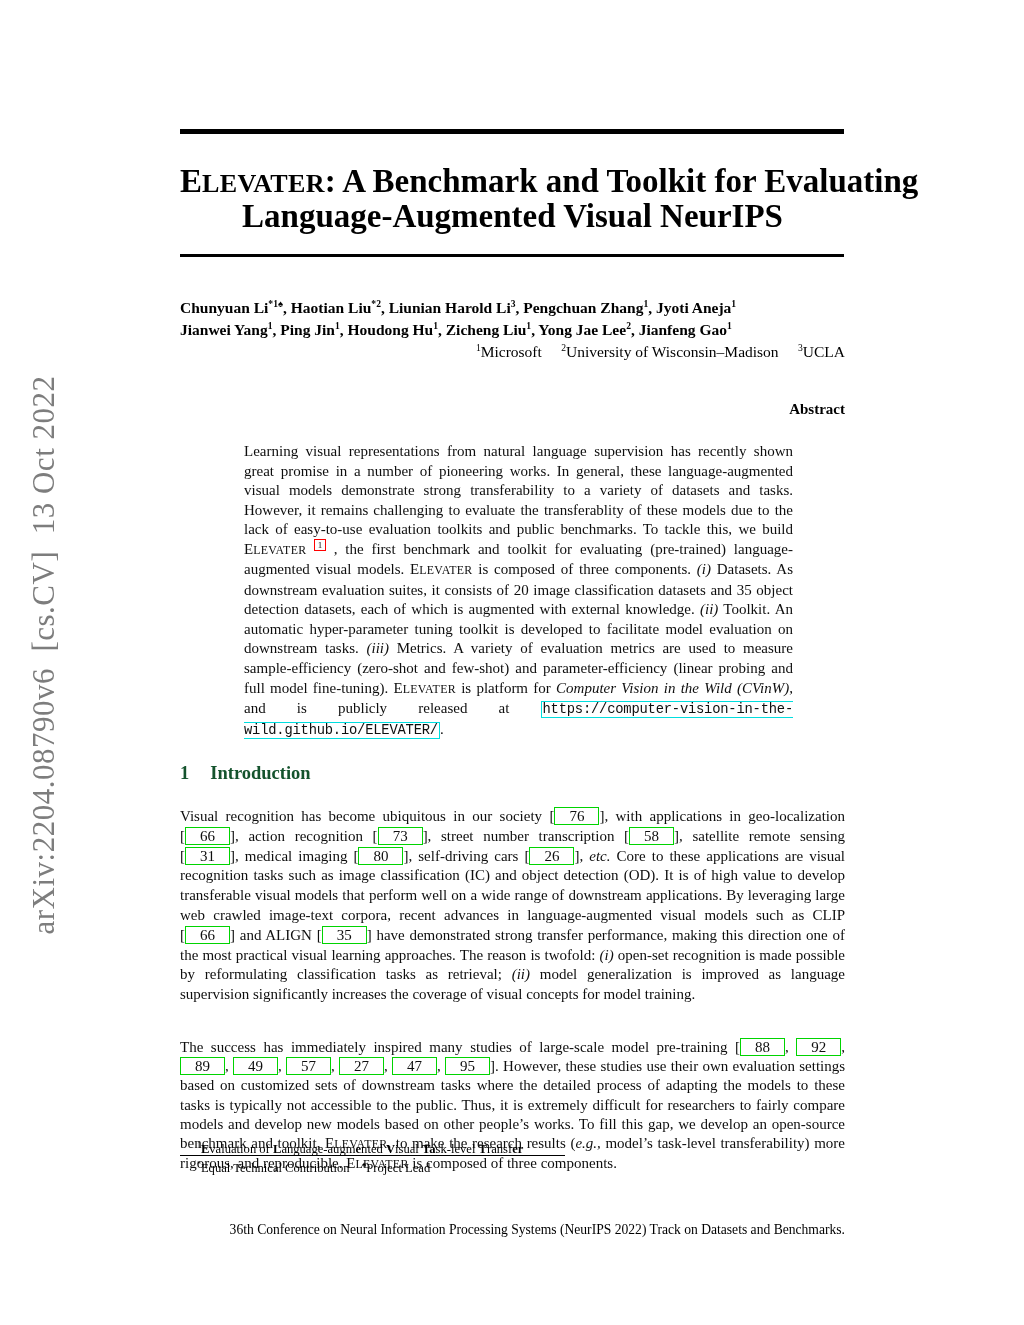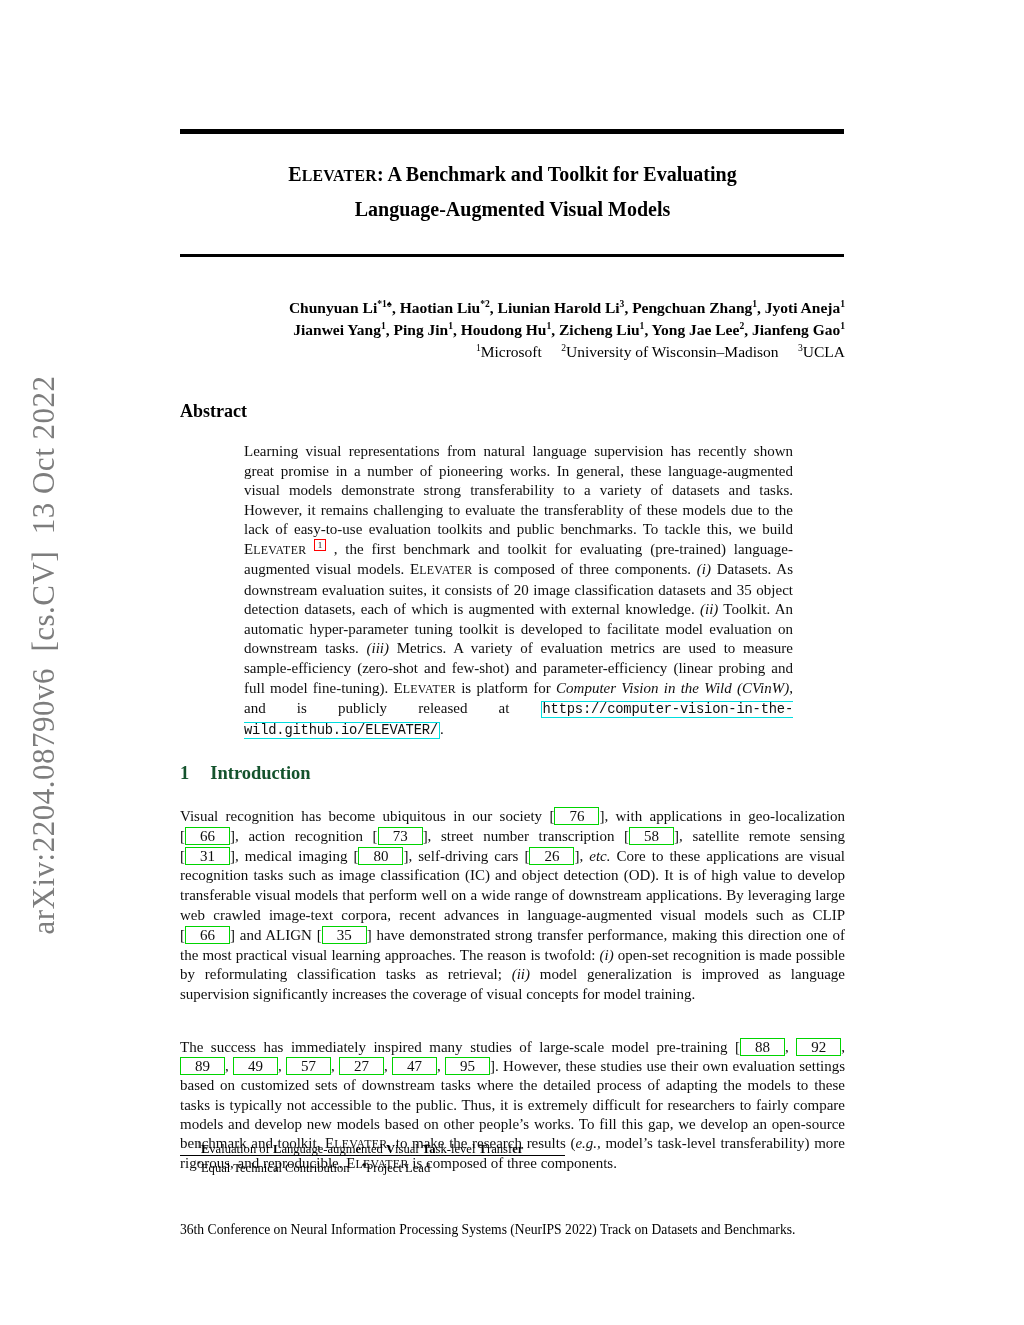--- a/index.html
+++ b/index.html
@@ -20,48 +20,48 @@
 
   
   .rule { position:absolute; left:180px; width:664px; background:#000; }
   .rule-thick { top:129px; height:5px; }
   .rule-thin  { top:254px; height:3px; }
   .fn-rule    { position:absolute; top:1155px; left:180px; width:385px; height:1px; background:#000; }
 
   
   .title-line {
     position:absolute; left:180px; width:665px; text-align:center;
-    font-weight:bold; font-size:20px; white-space:nowrap; color:#000;
+    font-weight:bold; font-size:33px; white-space:nowrap; color:#000;
   }
   .title-1 { top:163px; }
   .title-2 { top:198px; }
 
   
   .sc .sc-f { }
   .sc .sc-r { font-size:0.79em; letter-spacing:0.3px; }
 
   
   .author-line {
-    position:absolute; left:180px; width:665px; text-align:right;
+    position:absolute; left:180px; width:665px; text-align:left;
     font-weight:bold; font-size:15.5px; white-space:nowrap; color:#000;
   }
   .authors-1 { top:299px; }
   .authors-2 { top:321px; }
   .affil-line {
     position:absolute; left:180px; width:665px; text-align:center;
     font-weight:normal; font-size:15.5px; white-space:nowrap; color:#000;
   }
   .affils { top:343px;text-align:right; }
 
   sup.s { font-size:0.62em; line-height:0; }
 
   
   .abstract-head {
-    position:absolute; left:180px; width:665px; top:401px; text-align:left;
-    font-weight:bold; font-size:18px; color:#000;
+    position:absolute; left:180px; width:665px; top:401px; text-align:right;
+    font-weight:bold; font-size:15px; color:#000;
   }
   .abstract-body {
     position:absolute; left:244px; width:549px; top:442px;
     font-size:15px; line-height:19.55px; text-align:justify;
   }
 
   
   .section-head {
     position:absolute; left:180px; top:763px;
     font-weight:bold; font-size:18.5px; color:#14532d;
@@ -88,34 +88,34 @@
   
   .footnote {
     position:absolute; left:180px; width:665px;
     font-size:12.6px; text-indent:17px; color:#000;
   }
   .fn-1 { top:1161px; }
   .fn-2 { top:1142px; }
 
   
   .conf-footer {
-    position:absolute; left:180px; width:665px; top:1222px; text-align:left;
+    position:absolute; left:180px; width:665px; top:1222px; text-align:right;
     font-size:13.6px; white-space:nowrap; color:#000;
   }
 </style>
 </head>
 <body>
 
 <div class="arxiv-side">arXiv:2204.08790v6&nbsp;&nbsp;[cs.CV]&nbsp;&nbsp;13 Oct 2022</div>
 
 <div class="rule rule-thick"></div>
 <div class="rule rule-thin"></div>
 
 <div class="title-line title-1"><span class="sc"><span class="sc-f">E</span><span class="sc-r">LEVATER</span></span>: A Benchmark and Toolkit for Evaluating</div>
-<div class="title-line title-2">Language-Augmented Visual Models</div>
+<div class="title-line title-2">Language-Augmented Visual NeurIPS</div>
 
 <div class="author-line authors-1">Chunyuan Li<sup class="s">*1♠</sup>, Haotian Liu<sup class="s">*2</sup>, Liunian Harold Li<sup class="s">3</sup>, Pengchuan Zhang<sup class="s">1</sup>, Jyoti Aneja<sup class="s">1</sup></div>
 <div class="author-line authors-2">Jianwei Yang<sup class="s">1</sup>, Ping Jin<sup class="s">1</sup>, Houdong Hu<sup class="s">1</sup>, Zicheng Liu<sup class="s">1</sup>, Yong Jae Lee<sup class="s">2</sup>, Jianfeng Gao<sup class="s">1</sup></div>
 <div class="affil-line affils"><sup class="s">1</sup>Microsoft&nbsp;&nbsp;&nbsp;&nbsp;&nbsp;<sup class="s">2</sup>University of Wisconsin–Madison&nbsp;&nbsp;&nbsp;&nbsp;&nbsp;<sup class="s">3</sup>UCLA</div>
 
 <div class="abstract-head">Abstract</div>
 <div class="abstract-body">Learning visual representations from natural language supervision has recently shown great promise in a number of pioneering works. In general, these language-augmented visual models demonstrate strong transferability to a variety of datasets and tasks. However, it remains challenging to evaluate the transferablity of these models due to the lack of easy-to-use evaluation toolkits and public benchmarks. To tackle this, we build <span class="sc"><span class="sc-f">E</span><span class="sc-r">LEVATER</span></span> <sup class="cbox fnref">1</sup> , the first benchmark and toolkit for evaluating (pre-trained) language-augmented visual models. <span class="sc"><span class="sc-f">E</span><span class="sc-r">LEVATER</span></span> is composed of three components. <i>(i)</i> Datasets. As downstream evaluation suites, it consists of 20 image classification datasets and 35 object detection datasets, each of which is augmented with external knowledge. <i>(ii)</i> Toolkit. An automatic hyper-parameter tuning toolkit is developed to facilitate model evaluation on downstream tasks. <i>(iii)</i> Metrics. A variety of evaluation metrics are used to measure sample-efficiency (zero-shot and few-shot) and parameter-efficiency (linear probing and full model fine-tuning). <span class="sc"><span class="sc-f">E</span><span class="sc-r">LEVATER</span></span> is platform for <i>Computer Vision in the Wild (CVinW)</i>, and is publicly released at <span class="cbox urlbox">https://computer-vision-in-the-wild.github.io/ELEVATER/</span>.</div>
 
 <div class="section-head">
   <span class="sec-num">1</span><span>Introduction</span>

